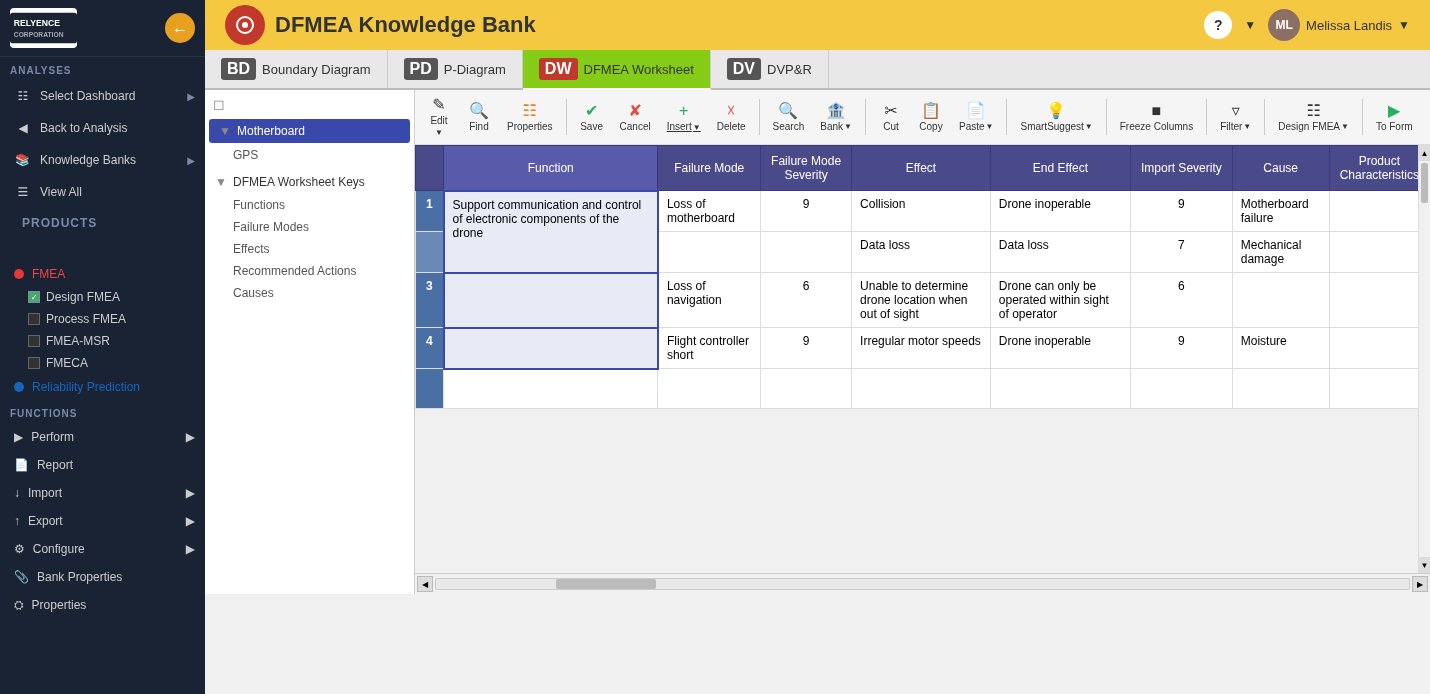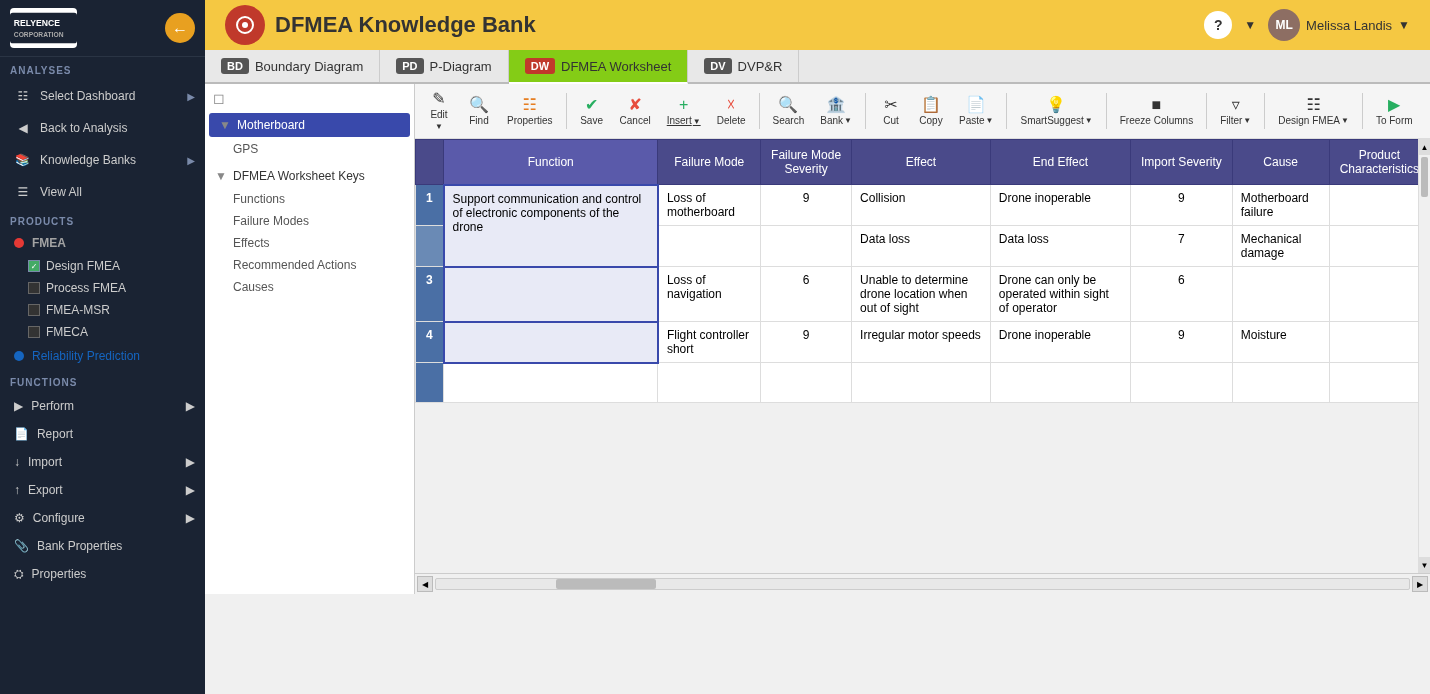--- a/index.html
+++ b/index.html
@@ -64,43 +64,44 @@
       cursor: pointer;
       color: #ccc;
       font-size: 12px;
       gap: 8px;
     }
     .sidebar-item .icon { width: 18px; height: 18px; display: flex; align-items: center; justify-content: center; }
     .sidebar-item .chevron { margin-left: auto; font-size: 10px; color: #7a8aaa; }
 
     
     .products-label {
-      font-size: 10px;
+      font-size: 12px;
       font-weight: bold;
       color: #7a8aaa;
       padding: 8px 10px 4px;
       letter-spacing: 1px;
+      margin-left: 12px;
     }
     .product-item {
       display: flex;
       align-items: center;
       padding: 5px 10px 5px 14px;
       cursor: pointer;
       color: #ccc;
       font-size: 12px;
       gap: 8px;
     }
     .product-item .dot {
       width: 10px;
       height: 10px;
       border-radius: 50%;
       background: #e53935;
       flex-shrink: 0;
     }
-    .product-item.active-product { color: #a3a3a3; font-weight: bold; }
+    .product-item.active-product { color: #ef4444; font-weight: normal; margin-top: 28px; }
     .sub-product {
       display: flex;
       align-items: center;
       padding: 4px 10px 4px 28px;
       cursor: pointer;
       color: #ccc;
       font-size: 12px;
       gap: 6px;
     }
     .sub-product .check-box {
@@ -232,21 +233,21 @@
       background: #e8e8e8;
     }
     .tab.active {
       background: #84cc16;
       border-bottom: 2px solid white;
       margin-bottom: -2px;
     }
     .tab-badge {
       padding: 2px 6px;
       border-radius: 3px;
-      font-size: 11px;
+      font-size: 16px;
       font-weight: bold;
       color: white;
     }
     .tab-badge.bd { background: #555; }
     .tab-badge.pd { background: #555; }
     .tab-badge.dw { background: #c0392b; }
     .tab-badge.dv { background: #555; }
 
     
     #content {

